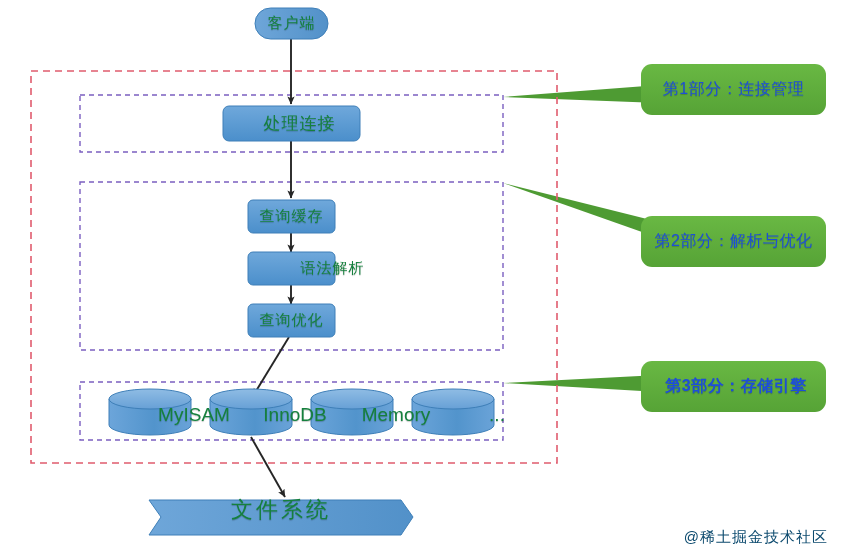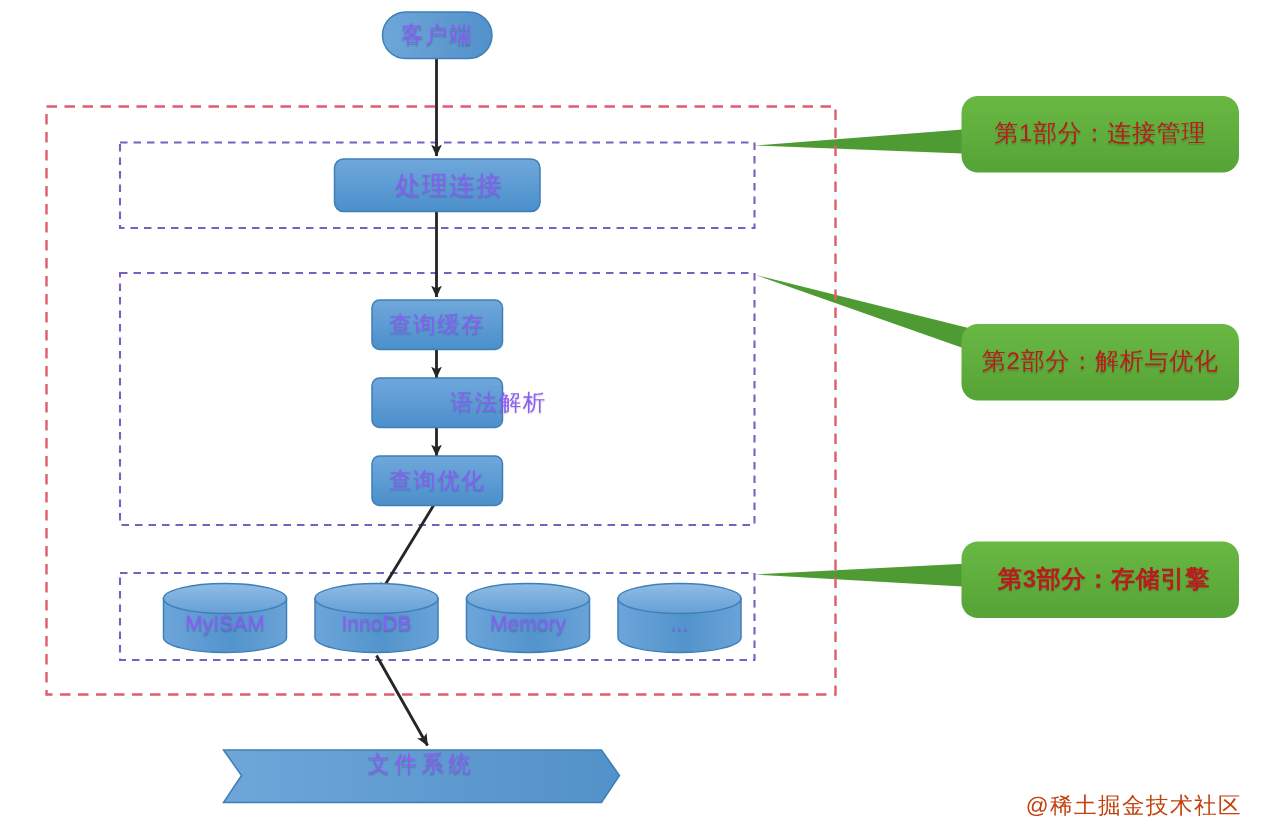--- a/index.html
+++ b/index.html
@@ -24,52 +24,53 @@
     width: 842px;
     height: 559px;
     pointer-events: none;
   }
   
   .node-label {
     position: absolute;
     display: flex;
     align-items: center;
     justify-content: center;
-    color: #8b5cf6;
+    color: #15803d;
     font-size: 17px;
     letter-spacing: 1px;
     text-shadow: 0 1px 1px rgba(0,0,0,0.22);
     pointer-events: none;
     white-space: nowrap;
   }
   .node-label.small {
-    font-size: 14px;
+    font-size: 19px;
     letter-spacing: 0px;
+    margin-left: 44px;
   }
   .badge-label {
     position: absolute;
     display: flex;
     align-items: center;
     justify-content: center;
-    color: #b91c1c;
+    color: #1d4ed8;
     font-size: 16px;
     letter-spacing: 0.5px;
     white-space: nowrap;
     pointer-events: none;
     text-shadow: 0 1px 1px rgba(0,0,0,0.18);
   }
   .hit {
     position: absolute;
     cursor: pointer;
   }
   .watermark {
     position: absolute;
     right: 14px;
     bottom: 12px;
-    color: #c2410c;
+    color: #0c4a6e;
     font-size: 15px;
     letter-spacing: 1px;
     white-space: nowrap;
   }
 </style>
 </head>
 <body>
 
 <div id="canvas">
 
@@ -161,21 +162,21 @@
 
   <div class="node-label" style="left:248px; top:200px; width:87px; height:33px; font-size:15px;font-family:Liberation Mono, monospace;">查询缓存</div>
   <div class="node-label" style="left:248px; top:252px; width:87px; height:33px; font-size:15px;margin-left:41px;">语法解析</div>
   <div class="node-label" style="left:248px; top:304px; width:87px; height:33px; font-size:15px;">查询优化</div>
 
   <div class="node-label small" style="left:109px; top:401px; width:82px; height:28px;">MyISAM</div>
   <div class="node-label small" style="left:311px; top:401px; width:82px; height:28px;">Memory</div>
   <div class="node-label small" style="left:210px; top:401px; width:82px; height:28px;">InnoDB</div>
   <div class="node-label small" style="left:412px; top:401px; width:82px; height:28px;">...</div>
 
-  <div class="node-label" style="left:149px; top:500px; width:264px; height:19px; font-size:15px; letter-spacing:3px;font-family:Liberation Mono, monospace;">文件系统</div>
+  <div class="node-label" style="left:149px; top:500px; width:264px; height:19px; font-size:22px; letter-spacing:3px;font-family:Liberation Mono, monospace;">文件系统</div>
 
   <div class="badge-label" style="left:641px; top:64px; width:185px; height:51px;">第1部分：连接管理</div>
   <div class="badge-label" style="left:641px; top:216px; width:185px; height:51px;">第2部分：解析与优化</div>
   <div class="badge-label" style="left:648px; top:361px; width:176px; height:51px;font-weight:bold;">第3部分：存储引擎</div>
 
   <div class="hit" style="left:255px; top:8px; width:73px; height:31px;"></div>
   <div class="hit" style="left:223px; top:106px; width:137px; height:35px;"></div>
   <div class="hit" style="left:248px; top:200px; width:87px; height:33px;"></div>
   <div class="hit" style="left:248px; top:252px; width:87px; height:33px;"></div>
   <div class="hit" style="left:248px; top:304px; width:87px; height:33px;"></div>

